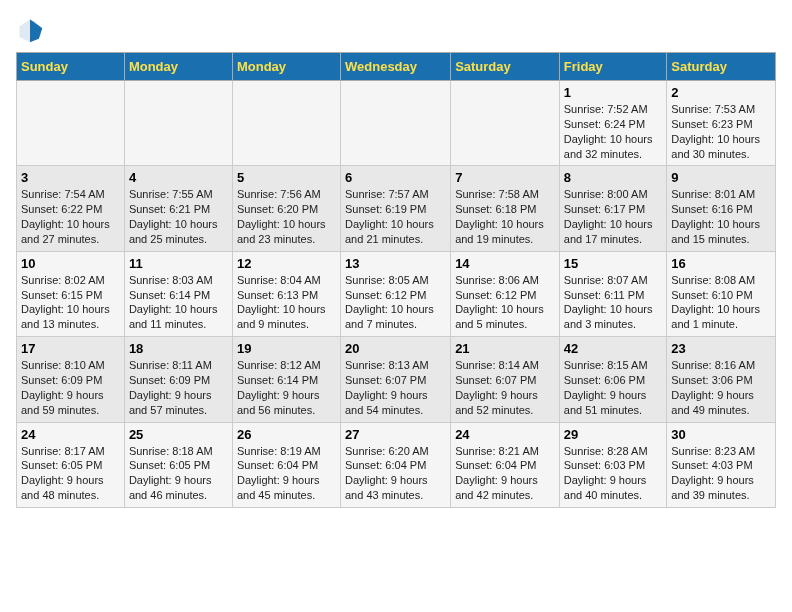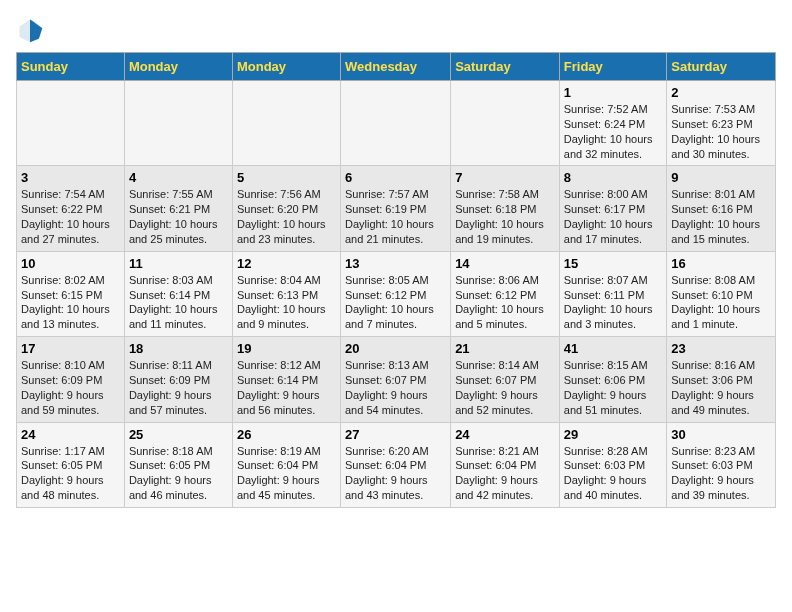--- a/index.html
+++ b/index.html
@@ -256,36 +256,36 @@
 Sunset: 6:07 PM
 Daylight: 9 hours and 54 minutes.</div>
         </td>
         <td>
           <span class="day-number">21</span>
           <div class="day-info">Sunrise: 8:14 AM
 Sunset: 6:07 PM
 Daylight: 9 hours and 52 minutes.</div>
         </td>
         <td>
-          <span class="day-number">41</span>
+          <span class="day-number">42</span>
           <div class="day-info">Sunrise: 8:15 AM
 Sunset: 6:06 PM
 Daylight: 9 hours and 51 minutes.</div>
         </td>
         <td>
           <span class="day-number">23</span>
           <div class="day-info">Sunrise: 8:16 AM
 Sunset: 3:06 PM
 Daylight: 9 hours and 49 minutes.</div>
         </td>
       </tr>
       <tr>
         <td>
           <span class="day-number">24</span>
-          <div class="day-info">Sunrise: 1:17 AM
+          <div class="day-info">Sunrise: 8:17 AM
 Sunset: 6:05 PM
 Daylight: 9 hours and 48 minutes.</div>
         </td>
         <td>
           <span class="day-number">25</span>
           <div class="day-info">Sunrise: 8:18 AM
 Sunset: 6:05 PM
 Daylight: 9 hours and 46 minutes.</div>
         </td>
         <td>
@@ -308,18 +308,18 @@
         </td>
         <td>
           <span class="day-number">29</span>
           <div class="day-info">Sunrise: 8:28 AM
 Sunset: 6:03 PM
 Daylight: 9 hours and 40 minutes.</div>
         </td>
         <td>
           <span class="day-number">30</span>
           <div class="day-info">Sunrise: 8:23 AM
-Sunset: 6:03 PM
+Sunset: 4:03 PM
 Daylight: 9 hours and 39 minutes.</div>
         </td>
       </tr>
     </tbody>
 </table>
 
 </body></html>

